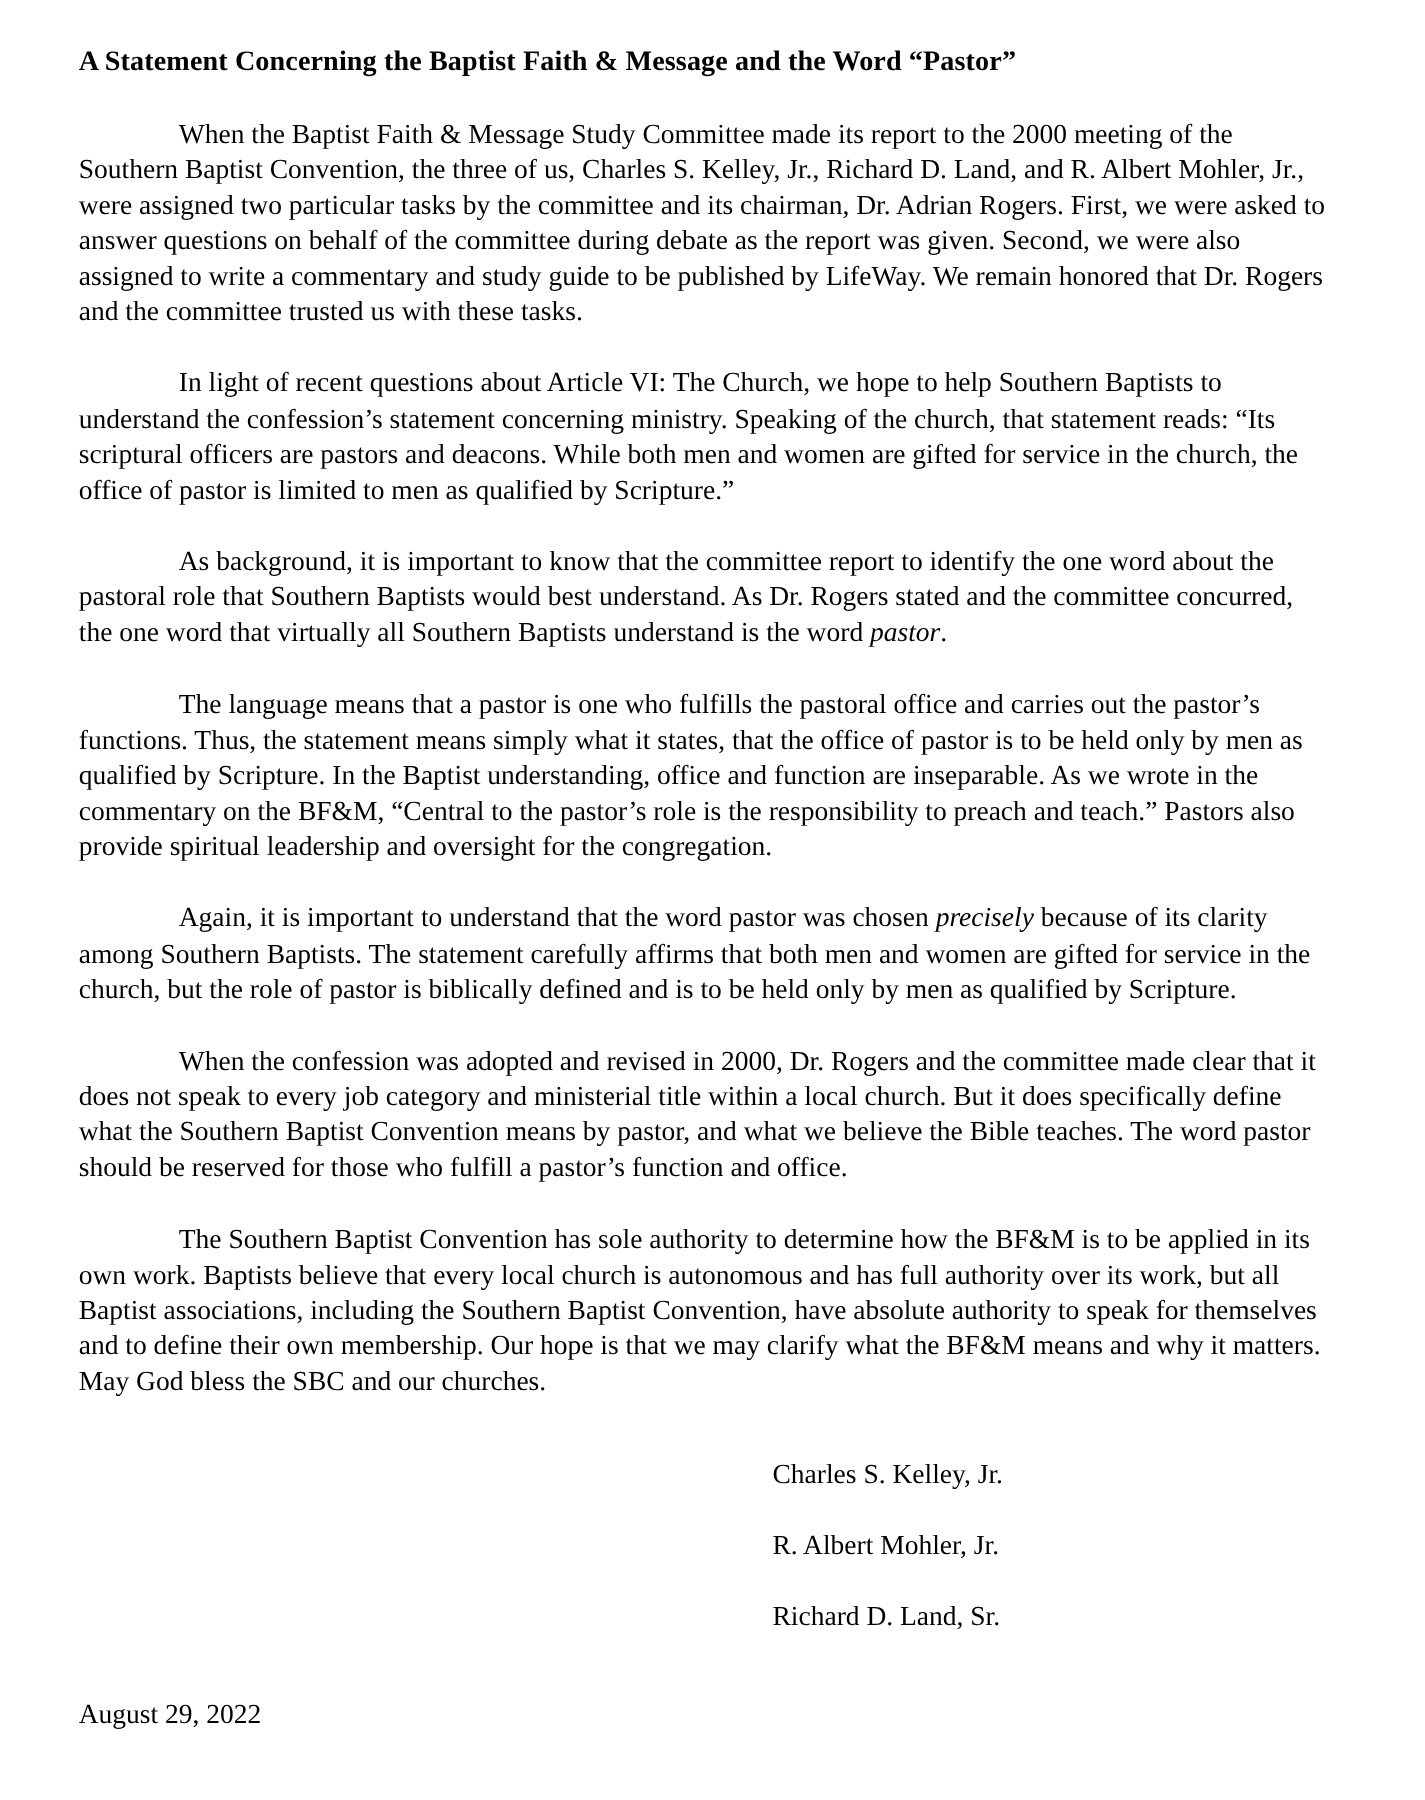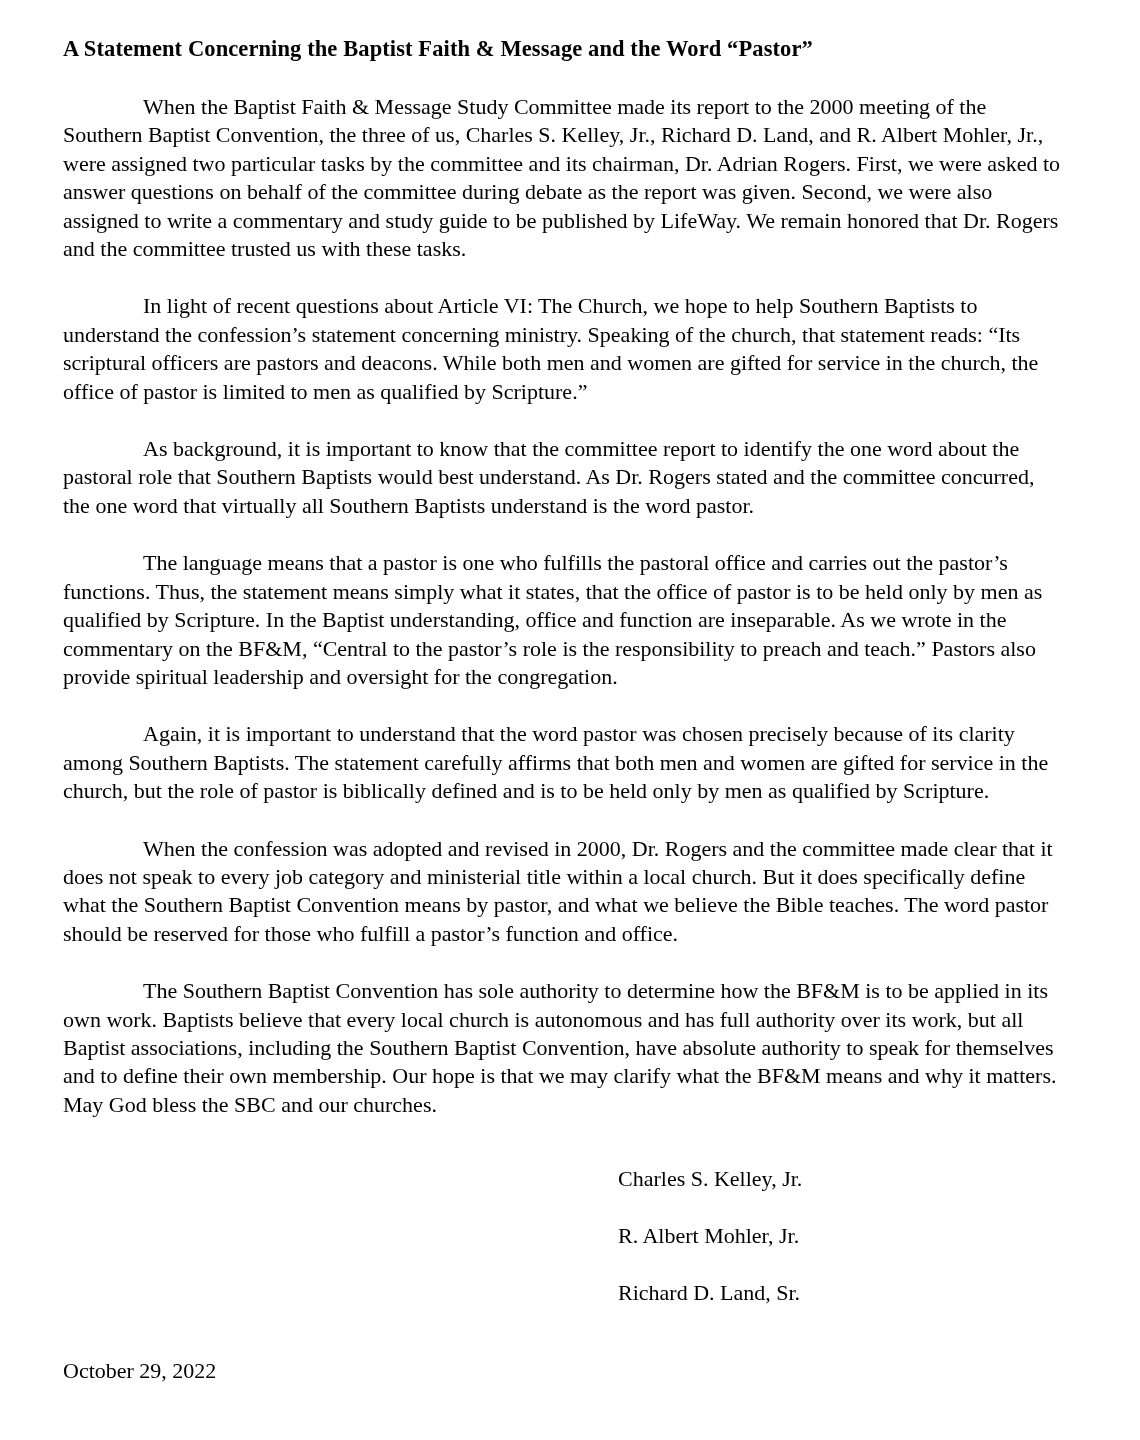--- a/index.html
+++ b/index.html
@@ -29,20 +29,21 @@
     margin: 0;
     letter-spacing: 0.1px;
   }
   .paragraphs .para {
     margin: 29px 17px 0 0;
     text-indent: 80px;
     line-height: 28.4px;
     text-align: left;
   }
   .para .italic {
+    font-style: italic;
   }
   .signatures {
     margin-top: 46px;
     margin-left: 555px;
   }
   .signatures .signature {
     margin-top: 28.5px;
     line-height: 28.4px;
   }
   .signatures .signature:first-child {
@@ -65,14 +66,14 @@
       <p class="para"><span>The language means that a pastor is one who fulfills the pastoral office and carries out the pastor’s functions. Thus, the statement means simply what it states, that the office of pastor is to be held only by men as qualified by Scripture. In the Baptist understanding, office and function are inseparable. As we wrote in the commentary on the BF&amp;M, “Central to the pastor’s role is the responsibility to preach and teach.” Pastors also provide spiritual leadership and oversight for the congregation.</span></p>
       <p class="para"><span>Again, it is important to understand that the word pastor was chosen </span><span class="italic">precisely</span><span> because of its clarity among Southern Baptists. The statement carefully affirms that both men and women are gifted for service in the church, but the role of pastor is biblically defined and is to be held only by men as qualified by Scripture.</span></p>
       <p class="para"><span>When the confession was adopted and revised in 2000, Dr. Rogers and the committee made clear that it does not speak to every job category and ministerial title within a local church. But it does specifically define what the Southern Baptist Convention means by pastor, and what we believe the Bible teaches. The word pastor should be reserved for those who fulfill a pastor’s function and office.</span></p>
       <p class="para"><span>The Southern Baptist Convention has sole authority to determine how the BF&amp;M is to be applied in its own work. Baptists believe that every local church is autonomous and has full authority over its work, but all Baptist associations, including the Southern Baptist Convention, have absolute authority to speak for themselves and to define their own membership. Our hope is that we may clarify what the BF&amp;M means and why it matters. May God bless the SBC and our churches.</span></p>
     </div>
   <div class="signatures">
       <div class="signature">Charles S. Kelley, Jr.</div>
       <div class="signature">R. Albert Mohler, Jr.</div>
       <div class="signature">Richard D. Land, Sr.</div>
     </div>
-  <div class="date">October 29, 2022</div>
+  <div class="date">August 29, 2022</div>
 </div>
 
 </body></html>

